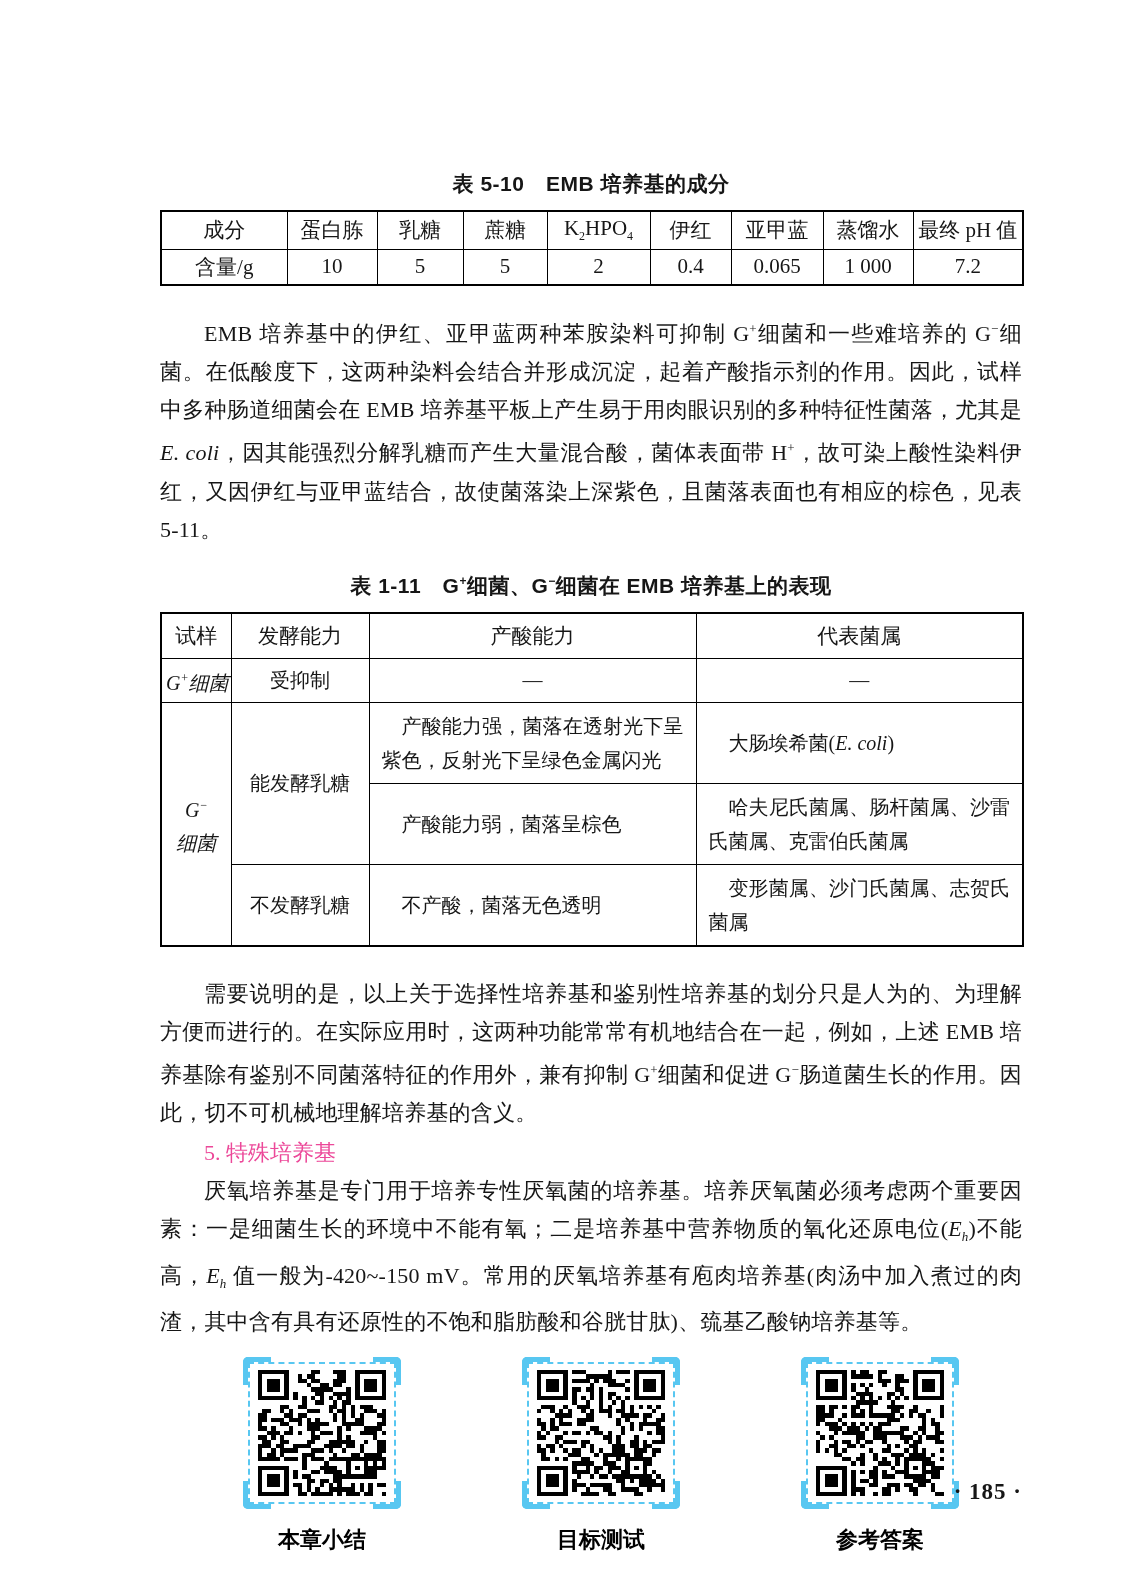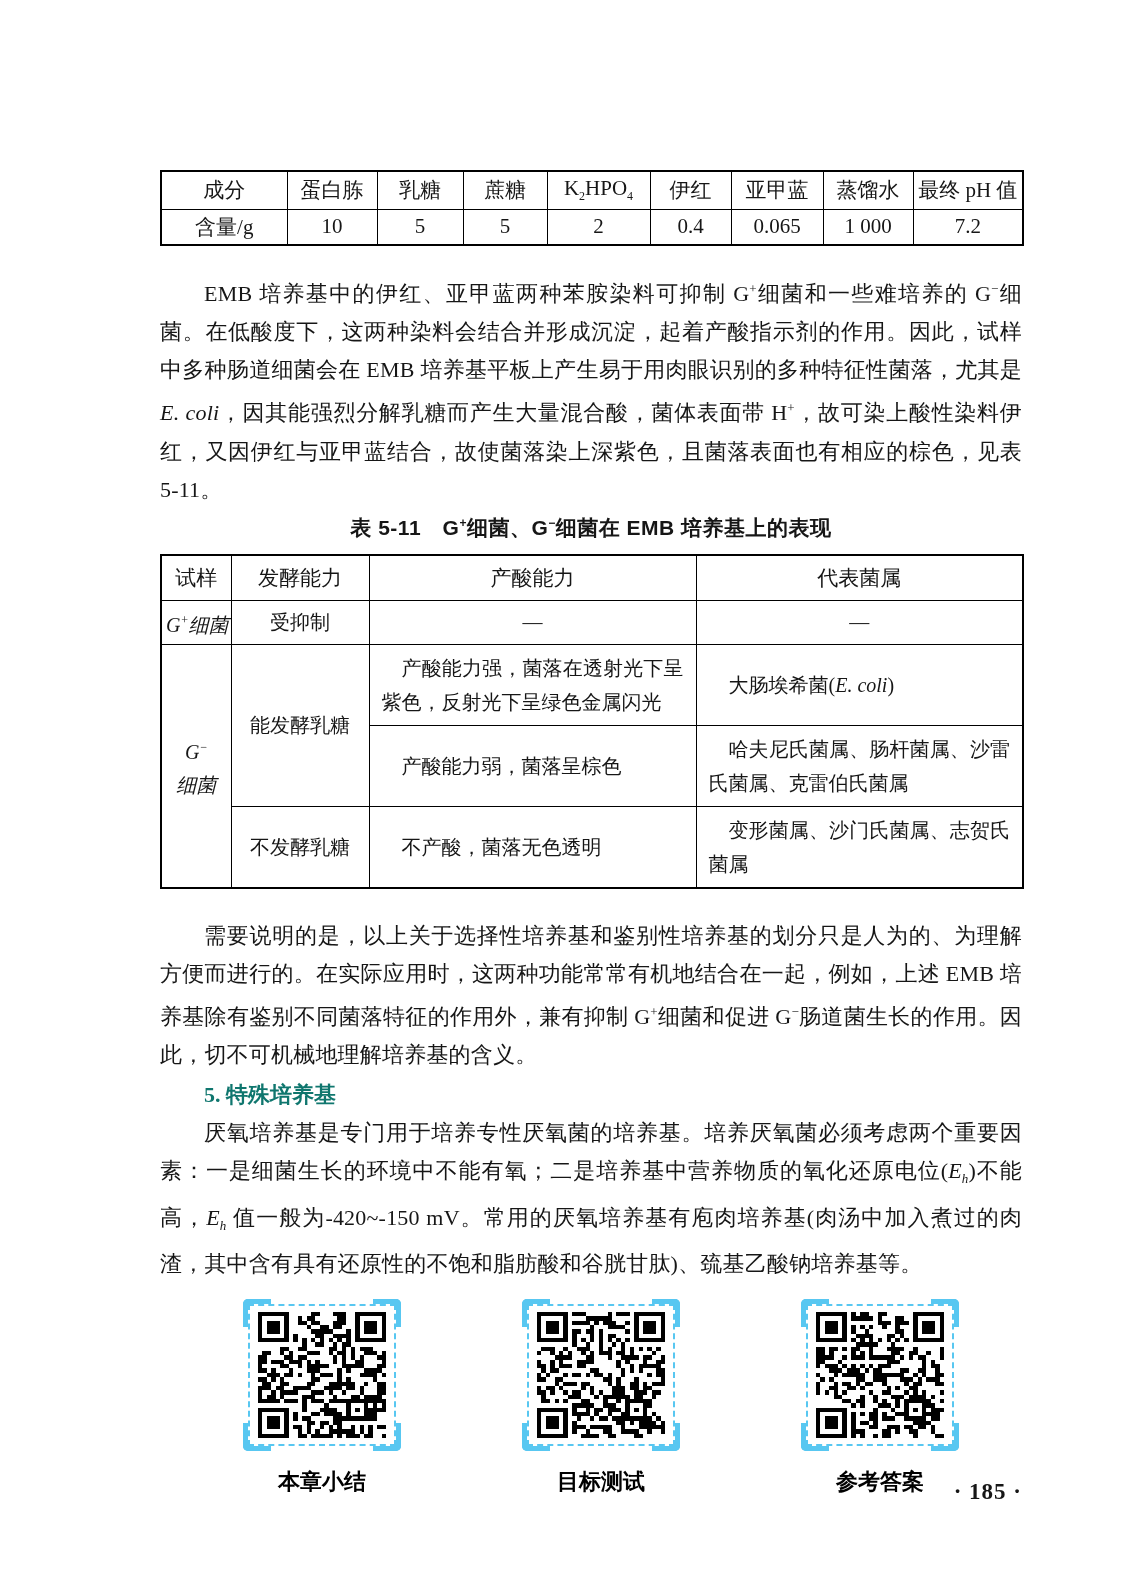--- a/index.html
+++ b/index.html
@@ -37,25 +37,25 @@
   td sup { font-size:12px; }
   td sub { font-size:12px; }
 
   
   .para {
     font-size:22px; line-height:38px; text-align:justify; text-indent:2em;
     letter-spacing:0.2px;
   }
   .para sup { font-size:13px; }
   .para sub { font-size:13px; }
-  .p-after-tbl1 { }
+  .p-after-tbl1 { margin-bottom:18px; }
   .p-note { margin-bottom:2px; }
   .sec-heading {
-    font-size:22px; line-height:38px; font-weight:bold;
-    padding-left:44px; color:#0f766e;
+    font-size:22px; line-height:38px; font-weight:normal;
+    padding-left:44px; color:#ec4899;
     font-family:"Liberation Serif","DejaVu Serif",serif;
   }
 
   
   .qr-row {
     margin-top:16px; width:862px; display:flex;
     justify-content:space-between; padding-left:83px; padding-right:63px;
   }
   .qr-item { display:flex; flex-direction:column; align-items:center; }
   .qr-frame { position:relative; width:158px; height:152px; background:#fff; }
@@ -76,20 +76,21 @@
     font-size:23px; font-weight:bold; letter-spacing:1px;
     font-family:"Liberation Serif","DejaVu Serif",serif;
   }
 </style>
 </head>
 <body>
 
 <div class="page">
   <div class="content">
 
+    <div class="tbl-caption">表 5-10　EMB 培养基的成分</div>
 
     <table class="tbl1">
       <colgroup>
         <col style="width:126px">
           <col style="width:90px">
           <col style="width:86px">
         <col style="width:84px">
           <col style="width:103px">
           <col style="width:81px">
         <col style="width:92px">
@@ -117,21 +118,21 @@
           <td>0.4</td>
           <td>0.065</td>
           <td>1 000</td>
           <td>7.2</td>
         </tr>
       </tbody>
     </table>
 
     <p class="para p-after-tbl1"><span>EMB 培养基中的伊红、亚甲蓝两种苯胺染料可抑制 G</span><sup>+</sup><span>细菌和一些难培养的 G</span><sup>−</sup><span>细菌。在低酸度下，这两种染料会结合并形成沉淀，起着产酸指示剂的作用。因此，试样中多种肠道细菌会在 EMB 培养基平板上产生易于用肉眼识别的多种特征性菌落，尤其是 </span><i>E. coli</i><span>，因其能强烈分解乳糖而产生大量混合酸，菌体表面带 H</span><sup>+</sup><span>，故可染上酸性染料伊红，又因伊红与亚甲蓝结合，故使菌落染上深紫色，且菌落表面也有相应的棕色，见表 5-11。</span></p>
 
-    <div class="tbl-caption"><span>表 5-11　G</span><sup>+</sup><span>细菌、G</span><sup>−</sup><span>细菌在 EMB 培养基上的表现</span></div>
+    <div class="tbl-caption"><span>表 1-11　G</span><sup>+</sup><span>细菌、G</span><sup>−</sup><span>细菌在 EMB 培养基上的表现</span></div>
 
     <table class="tbl2">
       <colgroup>
         <col style="width:70px">
           <col style="width:138px">
           <col style="width:327px">
           <col style="width:327px">
       </colgroup>
       <tbody>
         <tr class="hdr">

